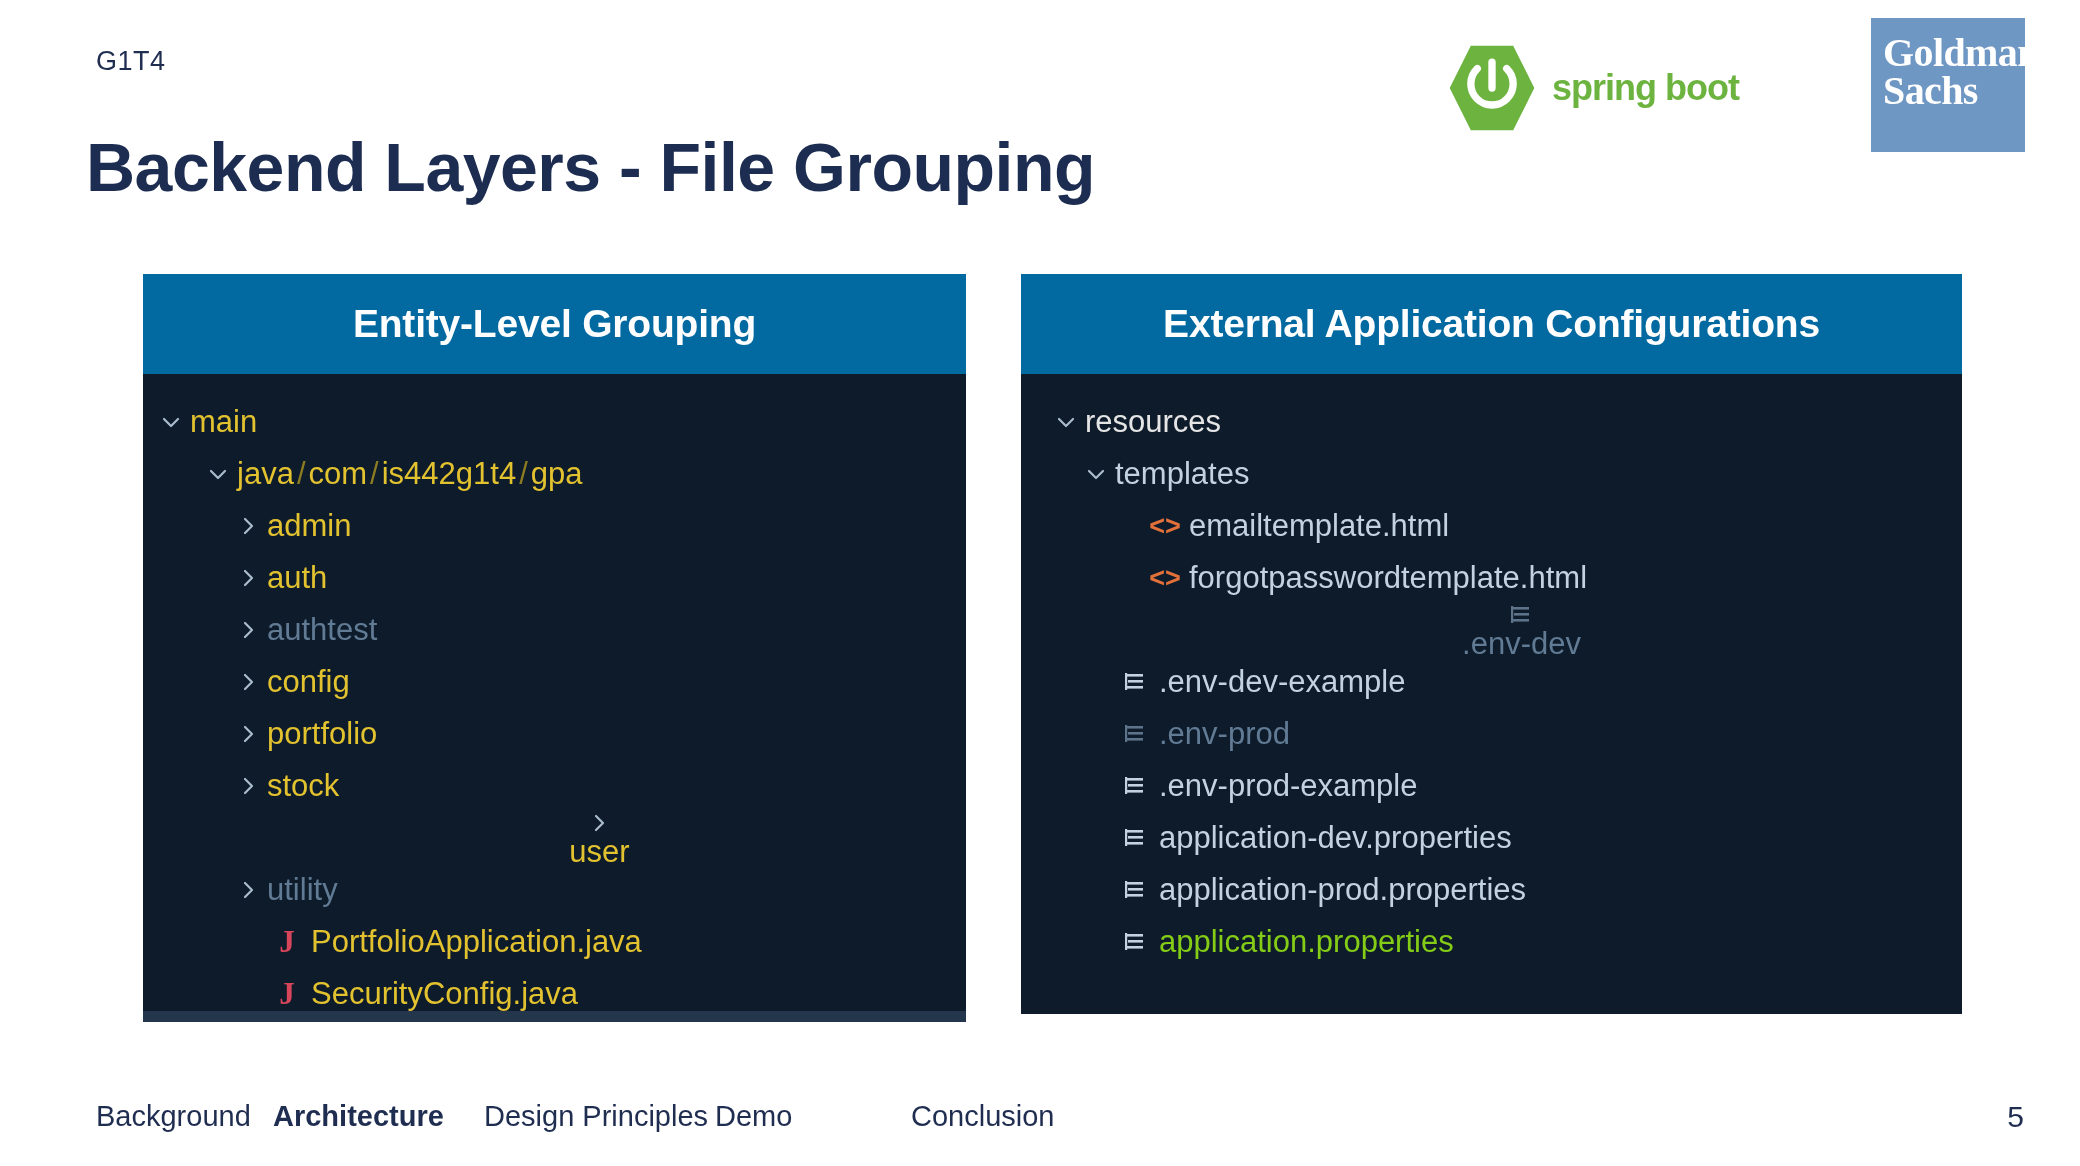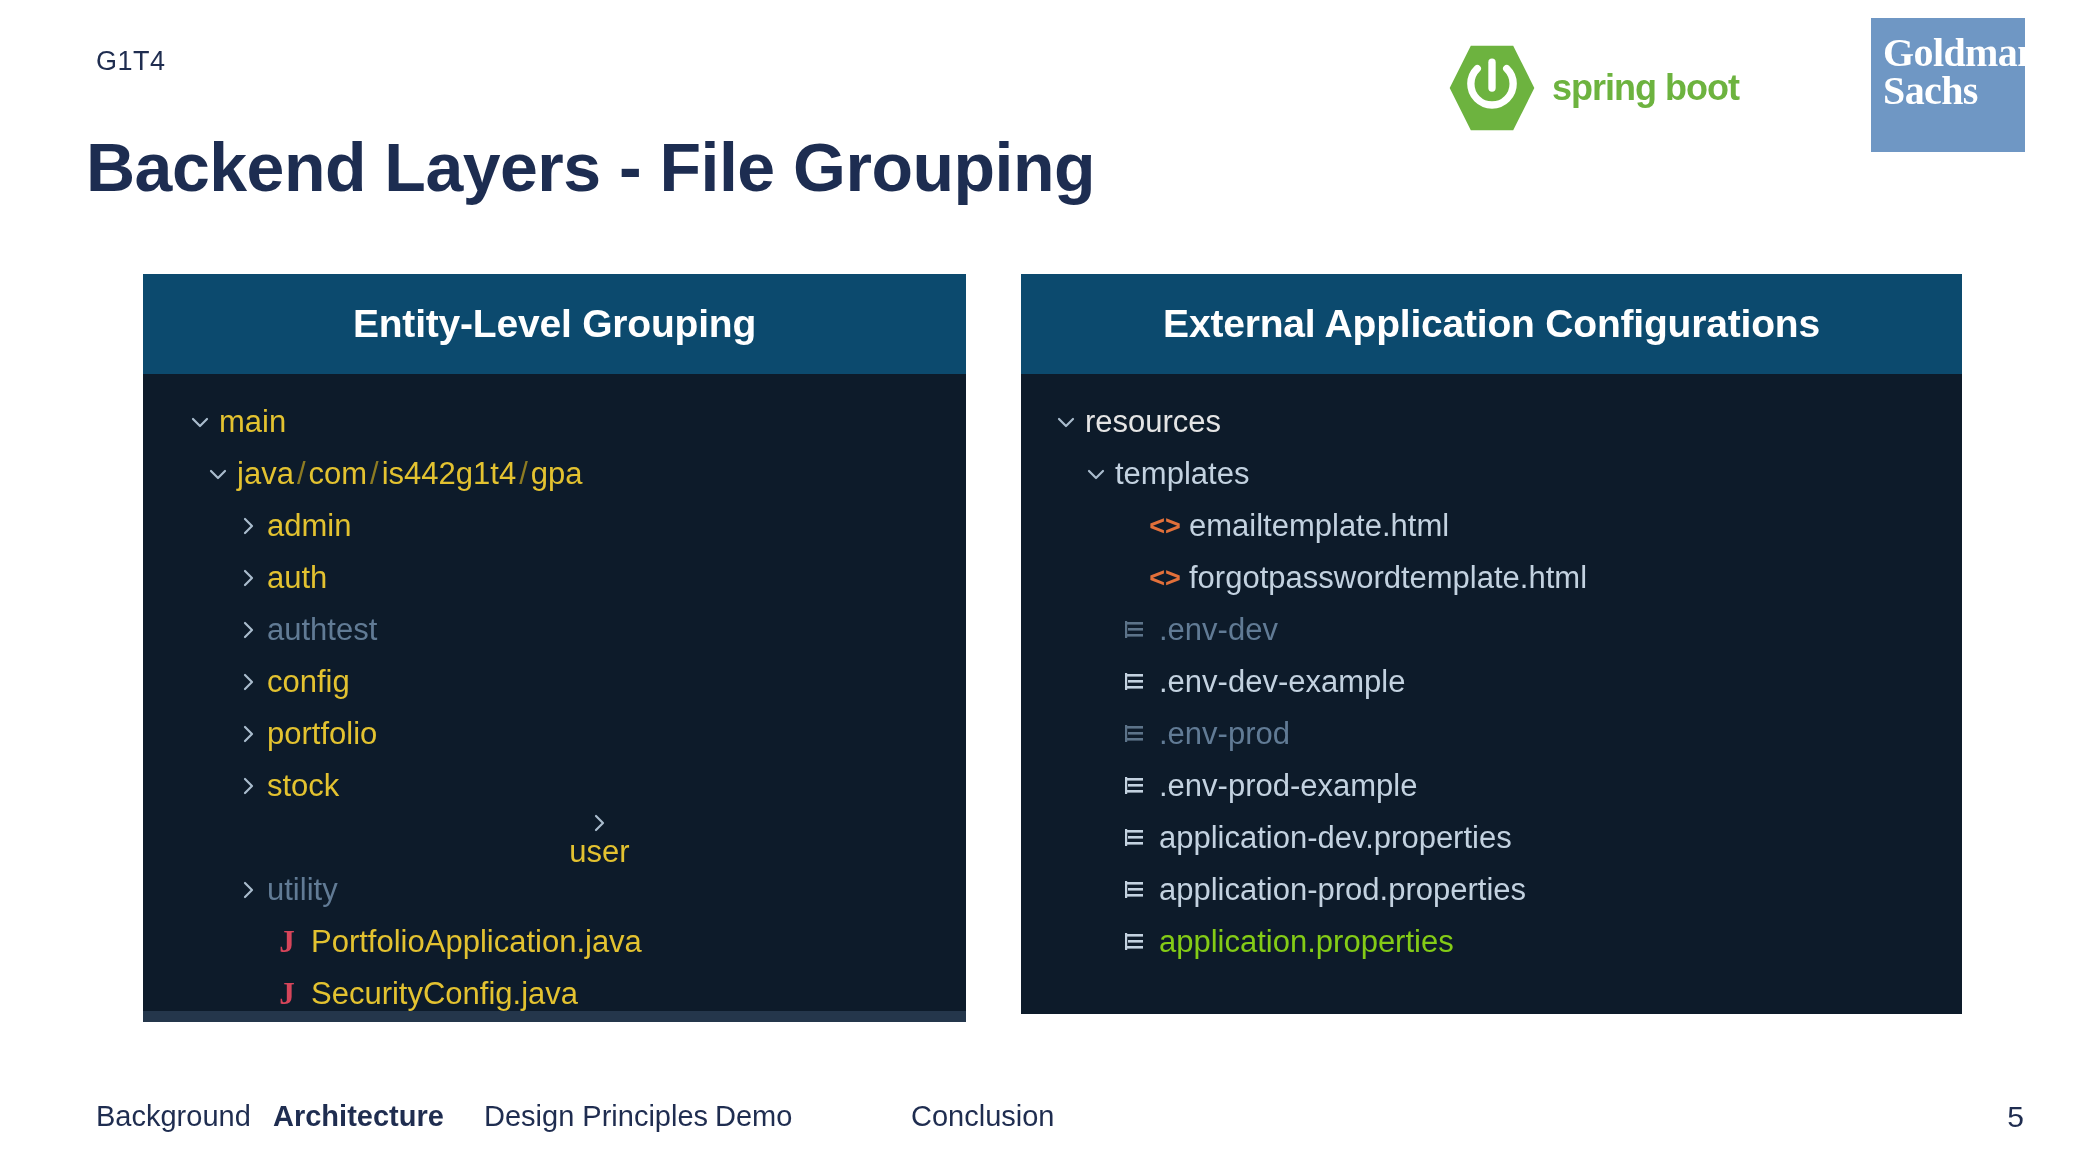--- a/index.html
+++ b/index.html
@@ -68,21 +68,21 @@
     line-height: 0.96;
     padding: 16px 0 0 12px;
     letter-spacing: -0.6px;
   }
 
   
   .panel {
     position: absolute;
   }
   .panel-head {
-    background: #0c4a6e;
+    background: #0369a1;
     color: #ffffff;
     font-size: 39px;
     font-weight: bold;
     text-align: center;
     line-height: 100px;
     height: 100px;
     letter-spacing: -0.2px;
   }
   .panel-body {
     background: #0d1b2a;
@@ -176,21 +176,21 @@
   <div class="gs-text">
     <div>Goldman</div>
     <div>Sachs</div>
   </div>
 </div>
 
 <div class="panel" id="panel-left">
   <div class="panel-head">Entity-Level Grouping</div>
   <div class="panel-body">
     <div class="rows" id="rows-0">
-        <div class="row" style="padding-left: 40px;">
+        <div class="row" style="padding-left: 11px;">
           <span class="tw">
             <svg width="22" height="22" viewBox="0 0 22 22">
               <path d="M4 8 L11 15 L18 8" fill="none" stroke="#a9bccd" stroke-width="2.2" stroke-linecap="round" stroke-linejoin="round"></path>
             </svg>
           </span>
           <span class="lbl" style="color: rgb(227, 194, 48);">main</span>
         </div>
         <div class="row" style="padding-left: 58px;">
           <span class="tw">
             <svg width="22" height="22" viewBox="0 0 22 22">
@@ -309,21 +309,21 @@
           </span>
           <span class="lbl" style="color: rgb(195, 210, 224);">emailtemplate.html</span>
         </div>
         <div class="row" style="padding-left: 88px;">
           <span class="tw"></span>
           <span class="ic">
             <span class="c-html">&lt;&gt;</span>
           </span>
           <span class="lbl" style="color: rgb(195, 210, 224);">forgotpasswordtemplate.html</span>
         </div>
-        <div class="row" style="padding-left: 58px;">
+        <div class="row" style="padding-left: 58px; flex-direction: column;">
           <span class="tw"></span>
           <span class="ic">
             <svg class="cfg-ico" width="24" height="22" viewBox="0 0 24 22">
               <rect x="2" y="3" width="18" height="2.6" fill="#5c7389"></rect>
               <rect x="5" y="9" width="15" height="2.6" fill="#5c7389"></rect>
               <rect x="2" y="15" width="18" height="2.6" fill="#5c7389"></rect>
               <rect x="2" y="2" width="2.2" height="17" fill="#5c7389"></rect>
             </svg>
           </span>
           <span class="lbl" style="color: rgb(97, 123, 149);">.env-dev</span>

